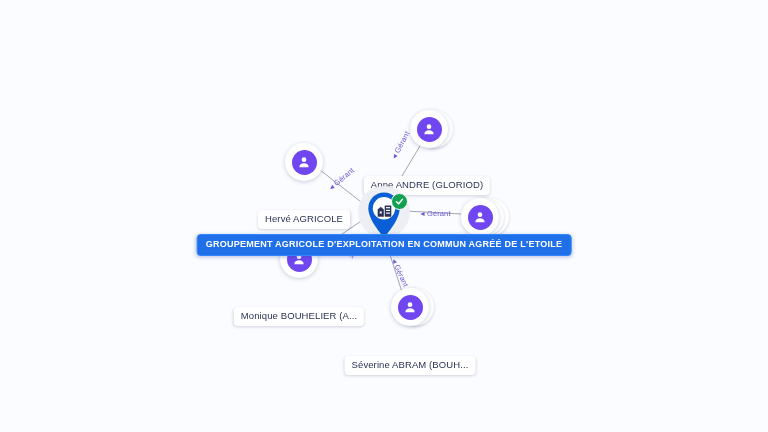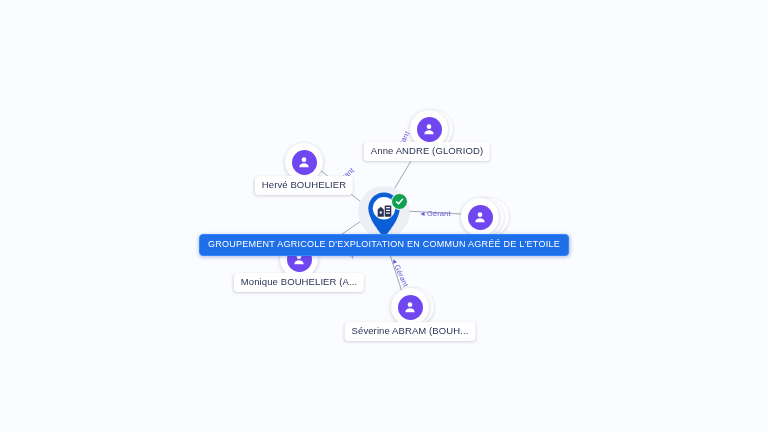--- a/index.html
+++ b/index.html
@@ -87,20 +87,21 @@
     transform: translateX(-50%);
     white-space: nowrap;
     background: #ffffff;
     color: #2b3356;
     font-size: 9.5px;
     letter-spacing: 0.1px;
     line-height: 1;
     padding: 4px 7px 5px 7px;
     border-radius: 4px;
     box-shadow: 0 1px 3px rgba(40, 50, 90, 0.20);
+    margin-top: 34px;
   }
 
   
   #company-node {
     position: absolute;
     width: 0;
     height: 0;
   }
 
   .pin-halo {
@@ -232,21 +233,21 @@
       <div class="avatar-disc">
         <div class="avatar-circle">
           <svg width="14" height="14" viewBox="0 0 24 24" fill="#ffffff">
             <circle cx="12" cy="8" r="4"></circle>
             <path d="M4 21c0-4.4 3.6-7 8-7s8 2.6 8 7z"></path>
           </svg>
         </div>
       </div>
     </div>
   </div>
-  <div class="node-label" style="left:304px; top:176px;">Hervé BOUHELIER</div>
+  <div class="node-label" style="left:304px; top:176px;">Hervé AGRICOLE</div>
 
   <div class="node" style="left:480px; top:217px;">
     <div class="avatar-stack">
       <div class="stack-card s3"></div>
       <div class="stack-card s2"></div>
       <div class="avatar-disc">
         <div class="avatar-circle">
           <svg width="14" height="14" viewBox="0 0 24 24" fill="#ffffff">
             <circle cx="12" cy="8" r="4"></circle>
             <path d="M4 21c0-4.4 3.6-7 8-7s8 2.6 8 7z"></path>
@@ -301,15 +302,15 @@
         <rect x="14.2" y="14" width="5.9" height="1.7" fill="#ffffff"></rect>
       </svg>
     </div>
     <div class="verified-badge">
       <svg width="9" height="9" viewBox="0 0 24 24" fill="none" stroke="#ffffff" stroke-width="4" stroke-linecap="round" stroke-linejoin="round">
         <path d="M4 12.5 L9.5 18 L20 6"></path>
       </svg>
     </div>
   </div>
 
-  <div id="company-banner" style="left:384px; top:234px;">GROUPEMENT AGRICOLE D'EXPLOITATION EN COMMUN AGRÉÉ DE L'ETOILE</div>
+  <div id="company-banner" style="left:384px; top:234px;font-weight:bold;">GROUPEMENT AGRICOLE D'EXPLOITATION EN COMMUN AGRÉÉ DE L'ETOILE</div>
 
 </div>
 
 </body></html>

